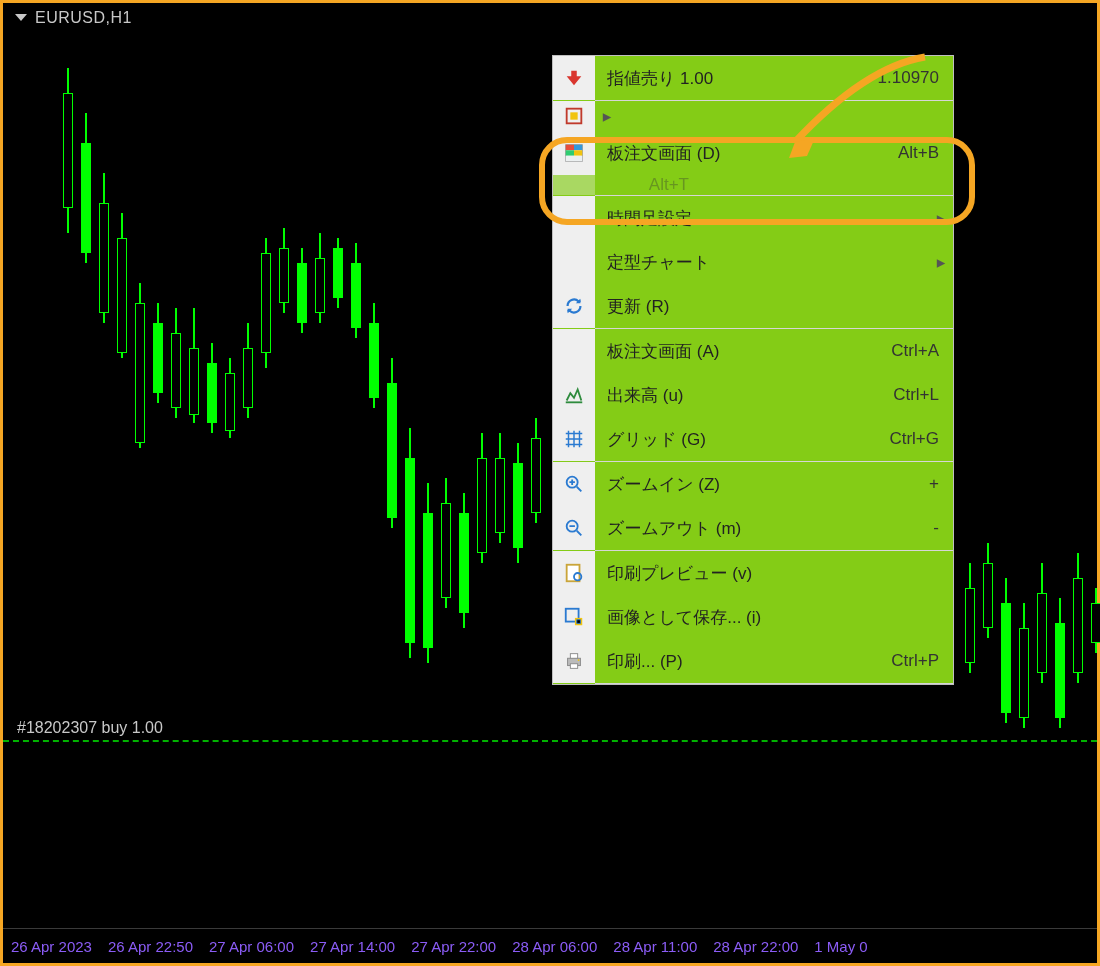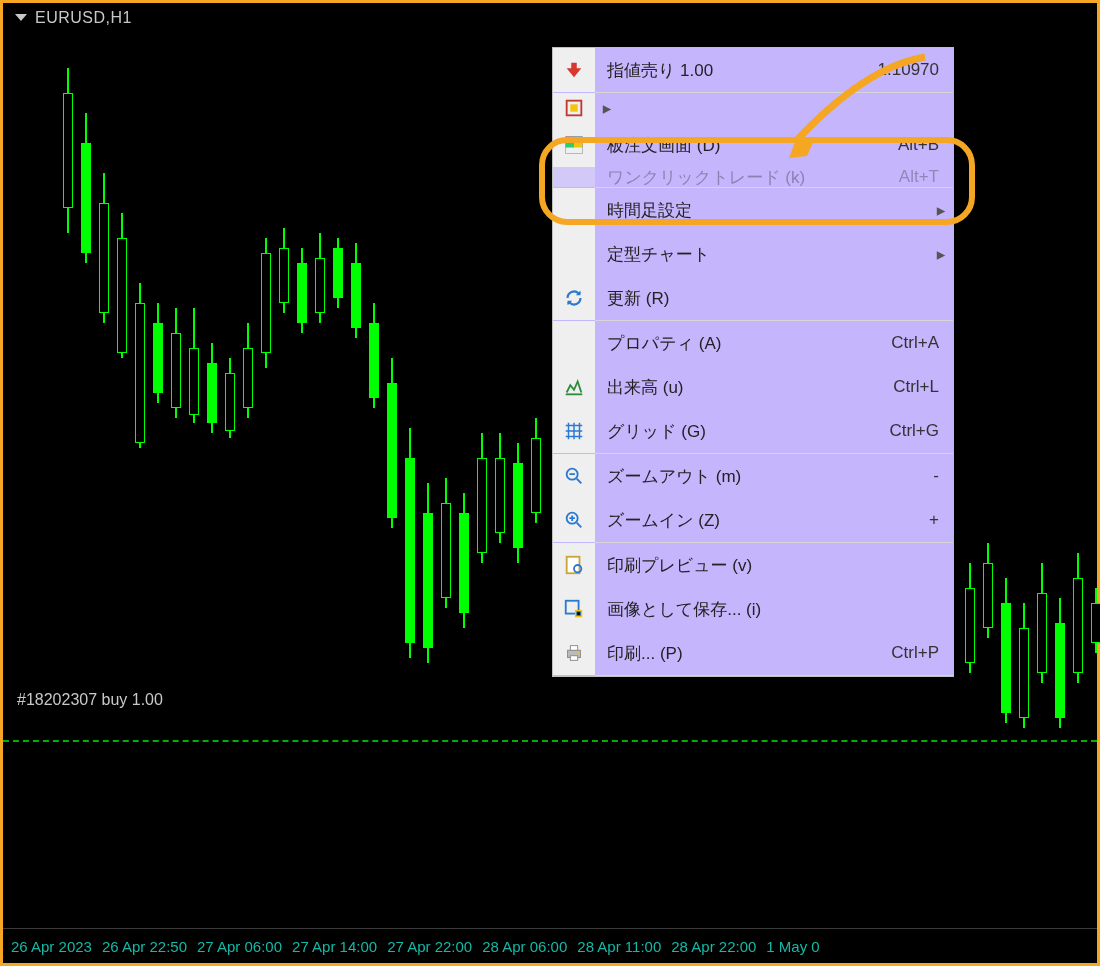--- a/index.html
+++ b/index.html
@@ -1,31 +1,31 @@
 <!DOCTYPE html>
 <html><head>
 <meta charset="utf-8">
 <style>
   html,body{margin:0;padding:0;width:1100px;height:966px;background:#000;font-family:"Meiryo","MS PGothic",sans-serif;overflow:hidden}
   .frame{position:relative;width:1100px;height:966px;box-sizing:border-box;border:3px solid #f5a623}
   .chart-area{position:absolute;inset:0;background:#000}
   .title{position:absolute;top:6px;left:12px;color:#c8c8c8;font-size:16px;letter-spacing:.5px}
   .title .tri{display:inline-block;width:0;height:0;border-left:6px solid transparent;border-right:6px solid transparent;border-top:7px solid #c8c8c8;margin-right:8px;vertical-align:2px}
-  .order-label{position:absolute;left:14px;top:688px;color:#c8c8c8;font-size:16px}
+  .order-label{position:absolute;left:14px;top:716px;color:#c8c8c8;font-size:16px}
   .hline{position:absolute;left:0;right:0;top:737px;border-top:2px dashed #00b200}
-  .xaxis{position:absolute;left:0;right:0;bottom:0;height:34px;border-top:1px solid #3a3a3a;display:flex;align-items:center;color:#14b8a6;font-size:15px;padding:0 8px;gap:10px;white-space:nowrap;overflow:hidden}
+  .xaxis{position:absolute;left:0;right:0;bottom:0;height:34px;border-top:1px solid #3a3a3a;display:flex;align-items:center;color:#8b5cf6;font-size:15px;padding:0 8px;gap:16px;white-space:nowrap;overflow:hidden}
   
   .candles{position:absolute;inset:0}
   .c{position:absolute;width:10px}
   .wick{position:absolute;left:4px;width:2px;background:#00ff00}
   .body{position:absolute;left:0;width:10px}
   .up .body{background:#000;border:1px solid #00ff00;box-sizing:border-box}
   .dn .body{background:#00ff00;border:1px solid #00ff00;box-sizing:border-box}
   
-  .menu{position:absolute;top:44px;left:549px;width:400px;background:#c4b5fd;border:1px solid #bfbfbf;box-shadow:2px 3px 6px rgba(0,0,0,.35);font-size:17px;color:#222}
+  .menu{position:absolute;top:52px;left:549px;width:400px;background:#84cc16;border:1px solid #bfbfbf;box-shadow:2px 3px 6px rgba(0,0,0,.35);font-size:17px;color:#222}
   .menu .iconcol{width:42px;flex:0 0 42px;display:flex;align-items:center;justify-content:center;background:#efefef}
   .menu .row{display:flex;align-items:stretch;min-height:44px}
   .menu .lbl{flex:1;display:flex;align-items:center;padding-left:12px}
   .menu .short{flex:0 0 94px;display:flex;align-items:center;justify-content:flex-end;padding-right:14px;color:#333}
   .menu .sub{flex:0 0 24px;display:flex;align-items:center;justify-content:center;color:#555}
   .menu .sep{height:1px;background:#d6d6d6;margin-left:42px}
   .highlight{position:absolute;border:6px solid #f5a623;border-radius:28px;pointer-events:none}
   
   .arrow{position:absolute;pointer-events:none}
   
@@ -240,23 +240,20 @@
     <div class="lbl">
           <span>板注文画面 (D)</span>
         </div>
     <div class="short">
           <span>Alt+B</span>
         </div>
   </div>
 
   <div class="row" style="height:20px;min-height:20px;overflow:hidden;opacity:.35">
     <div class="iconcol"></div>
-    <div class="lbl">
-          <span>ワンクリックトレード (k)</span>
-        </div>
     <div class="short">
           <span>Alt+T</span>
         </div>
   </div>
   <div class="sep"></div>
 
   <div class="row">
     <div class="iconcol"></div>
     <div class="lbl">
           <span>時間足設定</span>
@@ -280,21 +277,21 @@
     <div class="lbl">
           <span>更新 (R)</span>
         </div>
     <div class="short"></div>
   </div>
   <div class="sep"></div>
 
   <div class="row">
     <div class="iconcol"></div>
     <div class="lbl">
-          <span>プロパティ (A)</span>
+          <span>板注文画面 (A)</span>
         </div>
     <div class="short">
           <span>Ctrl+A</span>
         </div>
   </div>
   <div class="row">
     <div class="iconcol">
           <svg class="ic" viewBox="0 0 24 24">
             <path stroke="#2e8b3d" stroke-width="2" fill="none" d="M3 20h18"></path>
             <path stroke="#2e8b3d" stroke-width="2" fill="none" d="M4 18l4-8 4 5 4-9 4 12"></path>
@@ -319,42 +316,42 @@
     <div class="short">
           <span>Ctrl+G</span>
         </div>
   </div>
   <div class="sep"></div>
 
   <div class="row">
     <div class="iconcol">
           <svg class="ic" viewBox="0 0 24 24">
             <circle cx="10" cy="10" r="6" fill="none" stroke="#2a7ad1" stroke-width="2"></circle>
+            <path stroke="#2a7ad1" stroke-width="2" d="M15 15l5 5M7 10h6M10 7v6"></path>
+          </svg>
+        </div>
+    <div class="lbl">
+          <span>ズームイン (Z)</span>
+        </div>
+    <div class="short">
+          <span>+</span>
+        </div>
+  </div>
+  <div class="row">
+    <div class="iconcol">
+          <svg class="ic" viewBox="0 0 24 24">
+            <circle cx="10" cy="10" r="6" fill="none" stroke="#2a7ad1" stroke-width="2"></circle>
             <path stroke="#2a7ad1" stroke-width="2" d="M15 15l5 5M7 10h6"></path>
           </svg>
         </div>
     <div class="lbl">
           <span>ズームアウト (m)</span>
         </div>
     <div class="short">
           <span>-</span>
-        </div>
-  </div>
-  <div class="row">
-    <div class="iconcol">
-          <svg class="ic" viewBox="0 0 24 24">
-            <circle cx="10" cy="10" r="6" fill="none" stroke="#2a7ad1" stroke-width="2"></circle>
-            <path stroke="#2a7ad1" stroke-width="2" d="M15 15l5 5M7 10h6M10 7v6"></path>
-          </svg>
-        </div>
-    <div class="lbl">
-          <span>ズームイン (Z)</span>
-        </div>
-    <div class="short">
-          <span>+</span>
         </div>
   </div>
   <div class="sep"></div>
 
   <div class="row">
     <div class="iconcol">
           <svg class="ic" viewBox="0 0 24 24">
             <rect x="4" y="3" width="14" height="18" fill="#fff" stroke="#caa53a" stroke-width="2"></rect>
             <circle cx="16" cy="16" r="4" fill="none" stroke="#2a7ad1" stroke-width="2"></circle>
           </svg>

